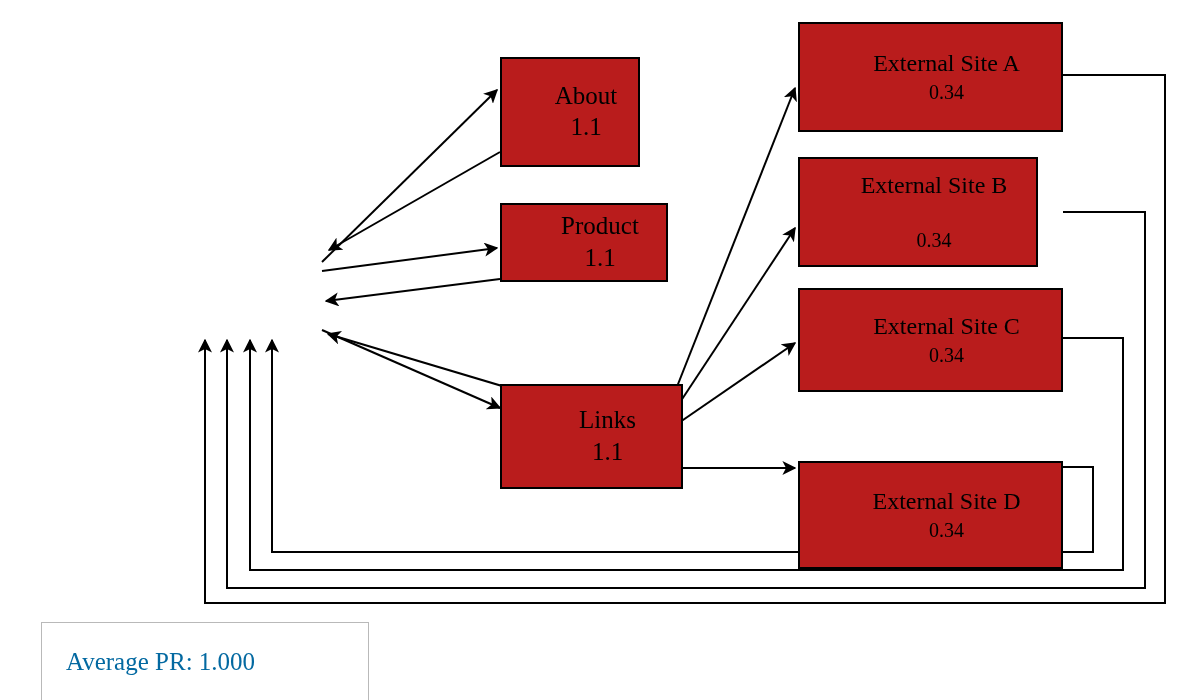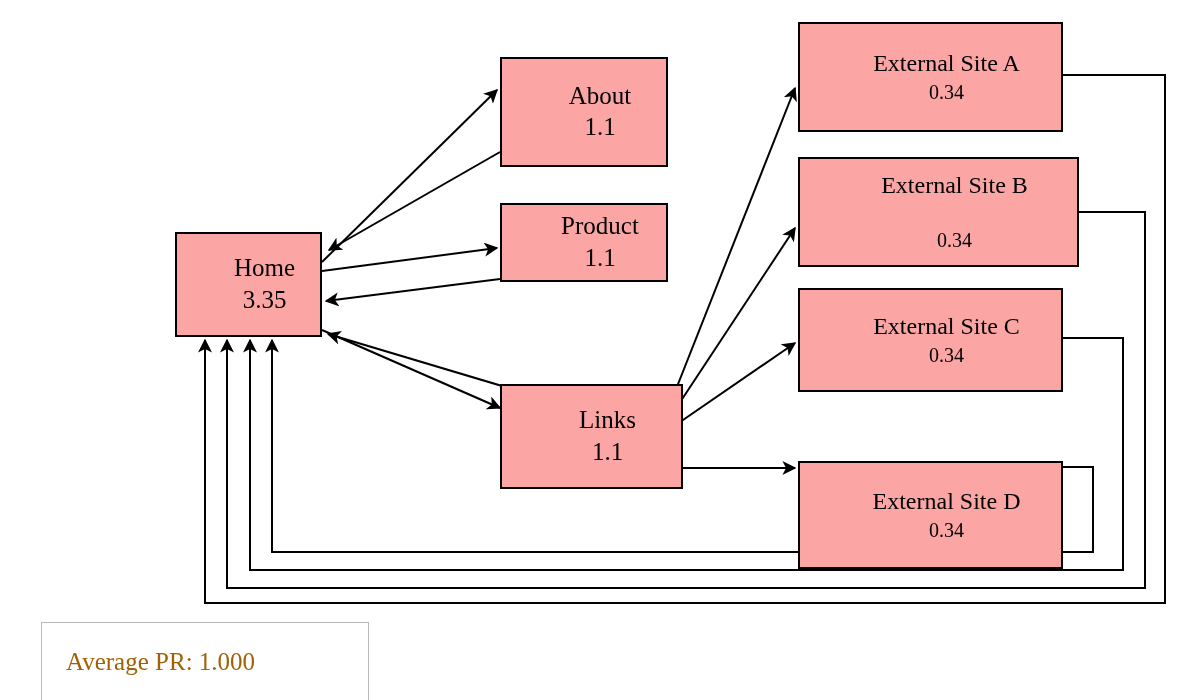--- a/index.html
+++ b/index.html
@@ -20,21 +20,21 @@
     position: absolute;
     left: 0;
     top: 0;
     width: 1200px;
     height: 700px;
   }
   .node {
     position: absolute;
     box-sizing: border-box;
     border: 2px solid #000000;
-    background: #fca5a5;
+    background: #b91c1c;
     display: flex;
     flex-direction: column;
     align-items: center;
     justify-content: center;
     color: #000000;
     z-index: 5;
     padding-left: 32px;
   }
   .node .n-label {
     font-size: 25px;
@@ -59,21 +59,21 @@
     box-sizing: border-box;
     border: 1px solid #b9b9b9;
     border-bottom: none;
     background: #ffffff;
     display: flex;
     align-items: center;
     z-index: 6;
   }
   #avg-box .avg-text {
     font-size: 25px;
-    color: #a16207;
+    color: #0369a1;
     padding-left: 24px;
     white-space: nowrap;
   }
 </style>
 </head>
 <body>
 
 <div id="stage">
 
   <svg id="edges" viewBox="0 0 1200 700" width="1200" height="700" xmlns="http://www.w3.org/2000/svg">
@@ -103,46 +103,42 @@
 
       <path d="M 1063 212 L 1145 212 L 1145 588 L 227 588 L 227 340" marker-end="url(#ah)"></path>
 
       <path d="M 1063 338 L 1123 338 L 1123 570 L 250 570 L 250 340" marker-end="url(#ah)"></path>
 
       <path d="M 1063 467 L 1093 467 L 1093 552 L 272 552 L 272 340" marker-end="url(#ah)"></path>
 
     </g>
   </svg>
 
-  <div class="node" style="left:175px; top:232px; width:147px; height:105px;">
-    <div class="n-label">Home</div>
-    <div class="n-score">3.35</div>
-  </div>
 
-  <div class="node" style="left:500px; top:57px; width:168px; height:110px;">
+  <div class="node" style="left:500px; top:57px; width:140px; height:110px;">
     <div class="n-label">About</div>
     <div class="n-score">1.1</div>
   </div>
 
   <div class="node" style="left:500px; top:203px; width:168px; height:79px;">
     <div class="n-label">Product</div>
     <div class="n-score">1.1</div>
   </div>
 
   <div class="node" style="left:500px; top:384px; width:183px; height:105px;">
     <div class="n-label">Links</div>
     <div class="n-score">1.1</div>
   </div>
 
   <div class="node ext" style="left:798px; top:22px; width:265px; height:110px;">
     <div class="n-label">External Site A</div>
     <div class="n-score">0.34</div>
   </div>
 
-  <div class="node ext" style="left:798px; top:157px; width:281px; height:110px;gap:27px;">
+  <div class="node ext" style="left:798px; top:157px; width:240px; height:110px;gap:27px;">
     <div class="n-label">External Site B</div>
     <div class="n-score">0.34</div>
   </div>
 
   <div class="node ext" style="left:798px; top:288px; width:265px; height:104px;">
     <div class="n-label">External Site C</div>
     <div class="n-score">0.34</div>
   </div>
 
   <div class="node ext" style="left:798px; top:415px; width:265px; height:108px;margin-top:46px;">

